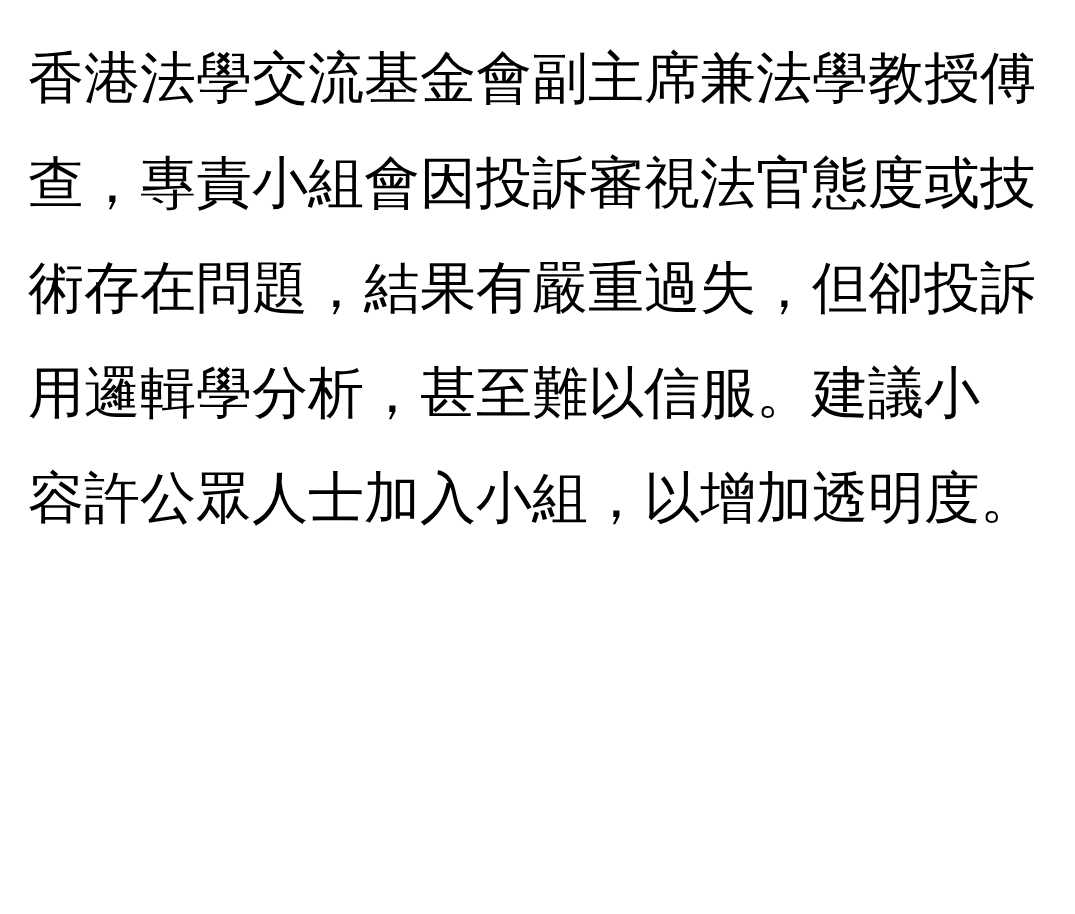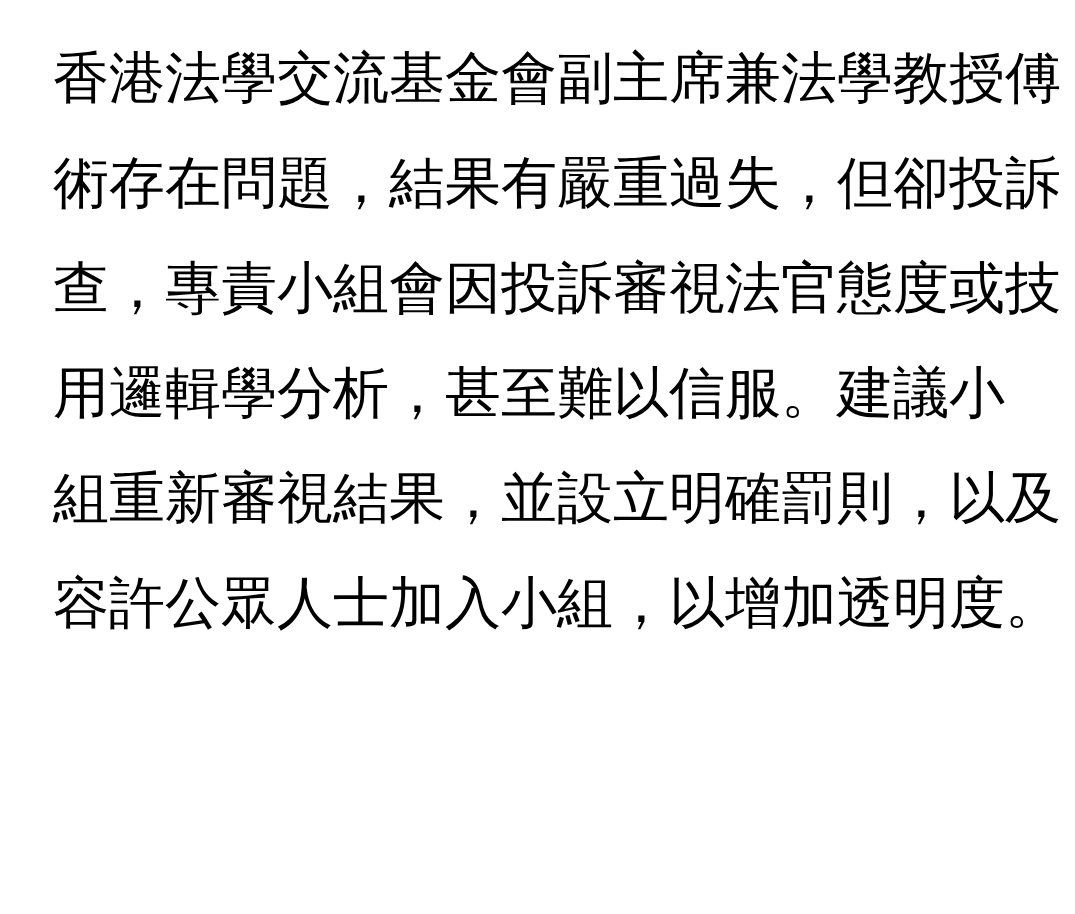--- a/index.html
+++ b/index.html
@@ -8,34 +8,32 @@
   }
   body {
     width: 1075px;
     height: 914px;
     background: #ffffff;
     overflow: hidden;
     font-family: "Liberation Sans", sans-serif;
   }
   .article {
     padding: 25px 10px 0 28px;
-    margin-left: 25px;
   }
   .text-line {
     font-size: 56px;
     line-height: 105px;
     color: #000000;
     white-space: nowrap;
     letter-spacing: 0;
     font-weight: 400;
   }
 </style>
 </head>
 <body>
 
 <div class="article" lang="zh-Hant">
   <div class="text-line">香港法學交流基金會副主席兼法學教授傅</div>
+  <div class="text-line">查，專責小組會因投訴審視法官態度或技</div>
   <div class="text-line">術存在問題，結果有嚴重過失，但卻投訴</div>
-  <div class="text-line">查，專責小組會因投訴審視法官態度或技</div>
   <div class="text-line">用邏輯學分析，甚至難以信服。建議小</div>
-  <div class="text-line">組重新審視結果，並設立明確罰則，以及</div>
   <div class="text-line">容許公眾人士加入小組，以增加透明度。</div>
 </div>
 
 </body></html>

